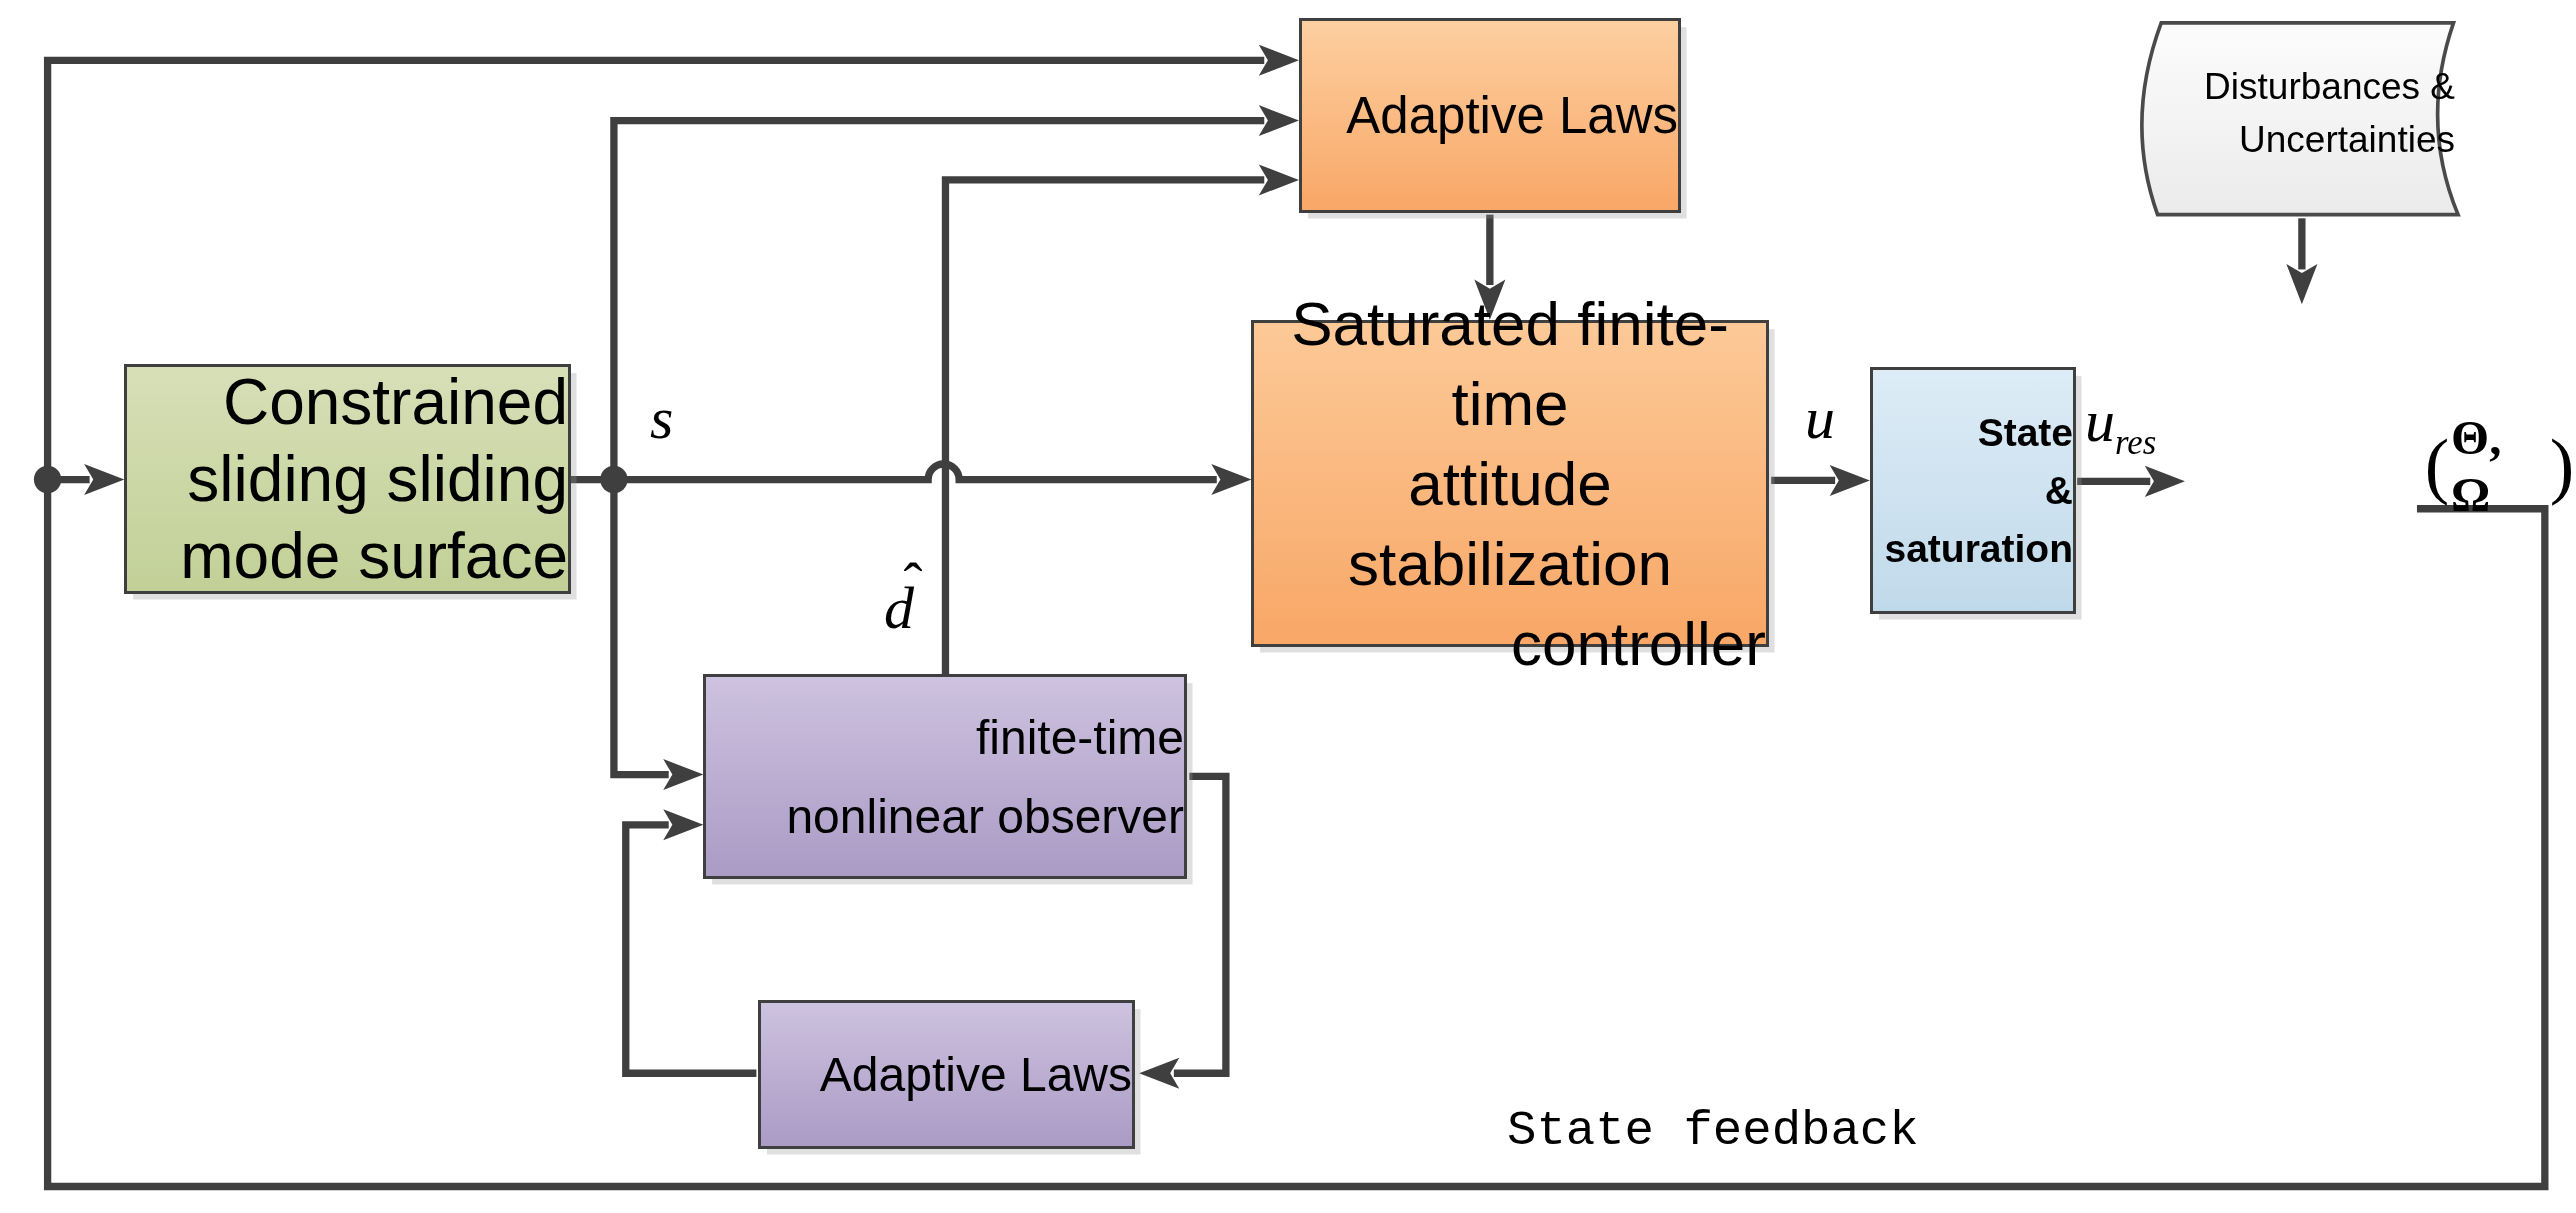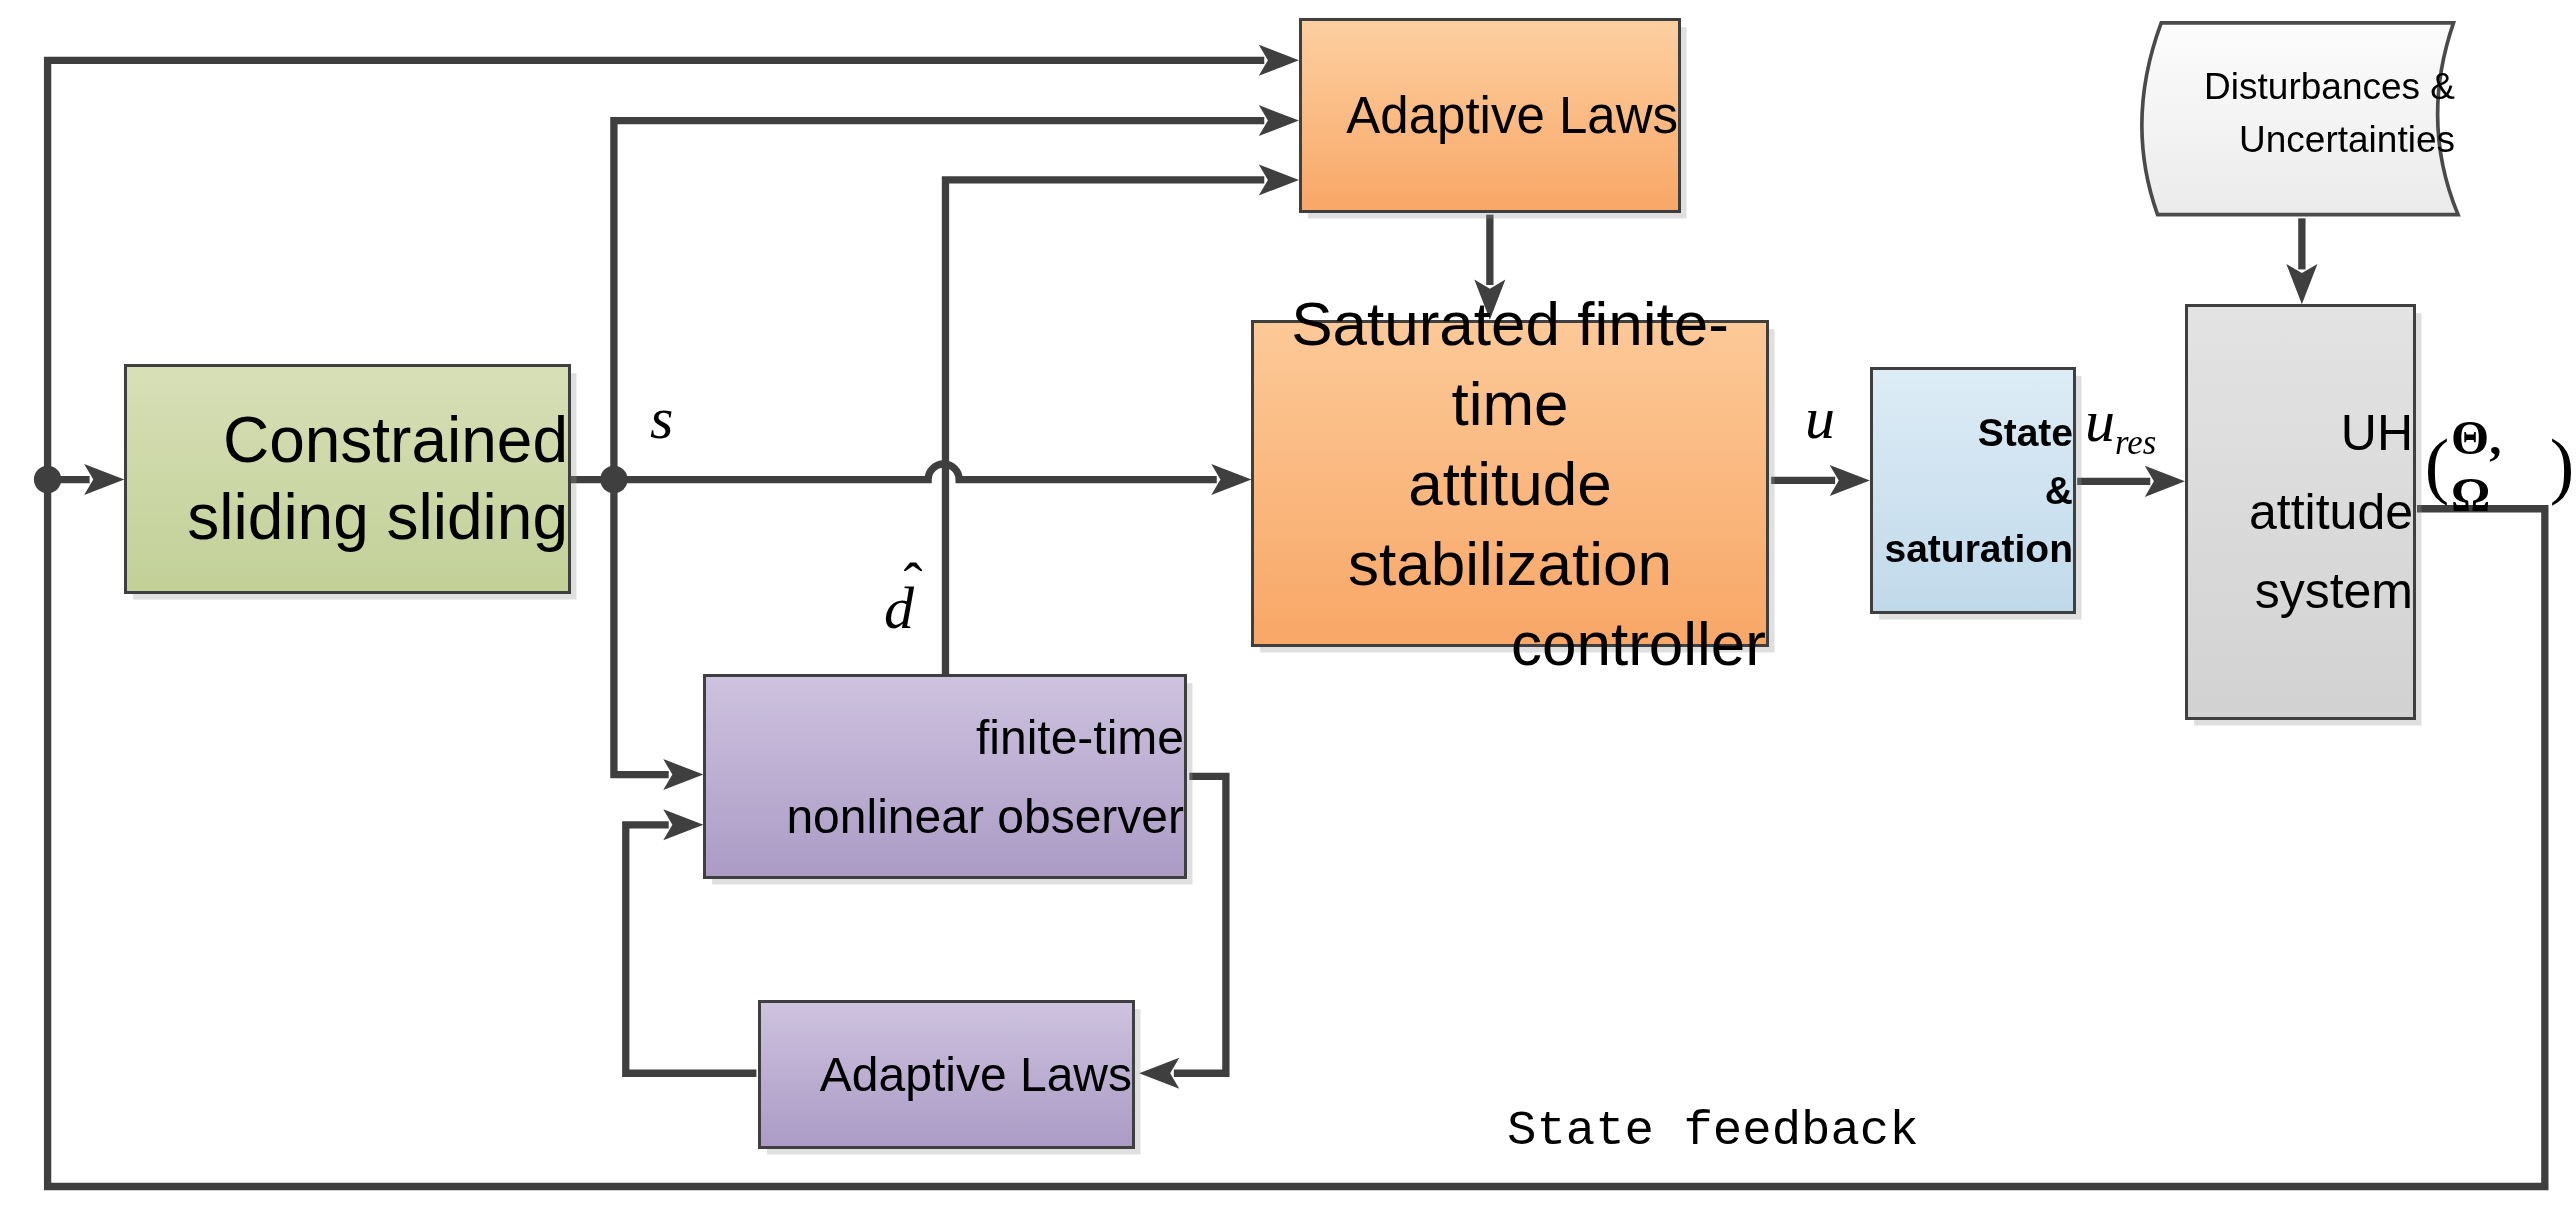--- a/index.html
+++ b/index.html
@@ -131,43 +131,39 @@
     <polygon class="ahead" points="770,848 726,831 736,848 726,865"></polygon>
     <polygon class="ahead" points="770,903 726,886 736,903 726,920"></polygon>
     <polygon class="ahead" points="1247,1175 1291,1158 1281,1175 1291,1192"></polygon>
 
     <path class="flag-outline" fill="url(#flagGrad)" d="M2366 25 H2686 C2662 95 2662 165 2691 235 H2362 C2337 165 2340 95 2366 25 Z"></path>
   </svg>
 
   <div class="block green">
     <span class="ln">Constrained</span>
     <span class="ln">sliding sliding</span>
+    <span class="ln">mode surface</span>
   </div>
 
   <div class="block adapt-top">
     <span class="ln">Adaptive Laws</span>
   </div>
 
   <div class="block ctrl">
     <span class="ln">Saturated finite-time</span>
     <span class="ln">attitude stabilization</span>
     <span class="ln">controller</span>
   </div>
 
   <div class="block delay">
     <span class="ln">State</span>
     <span class="ln">&amp;</span>
     <span class="ln">saturation</span>
   </div>
 
-  <div class="block uh">
-    <span class="ln">UH</span>
-    <span class="ln">attitude</span>
-    <span class="ln">system</span>
-  </div>
 
   <div class="block obsrv">
     <span class="ln">finite-time</span>
     <span class="ln">nonlinear observer</span>
   </div>
 
   <div class="block adapt-bot">
     <span class="ln">Adaptive Laws</span>
   </div>
 

